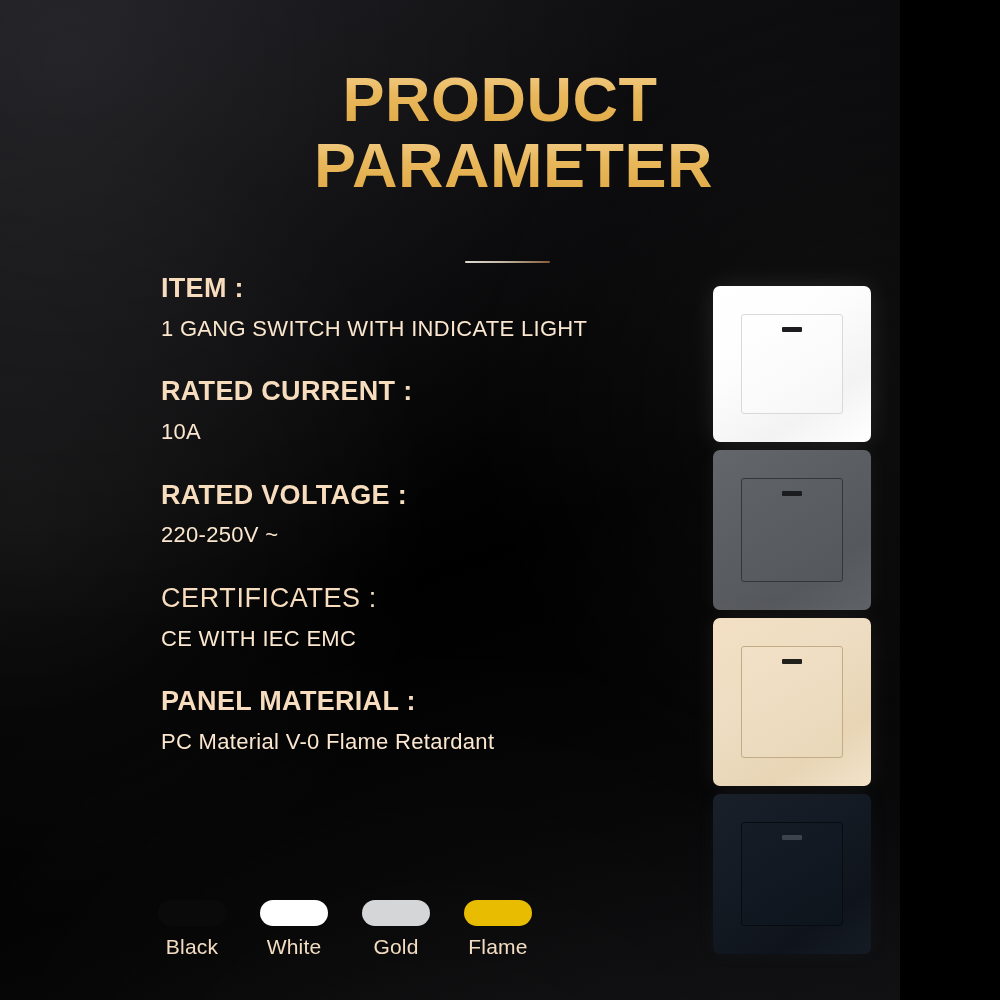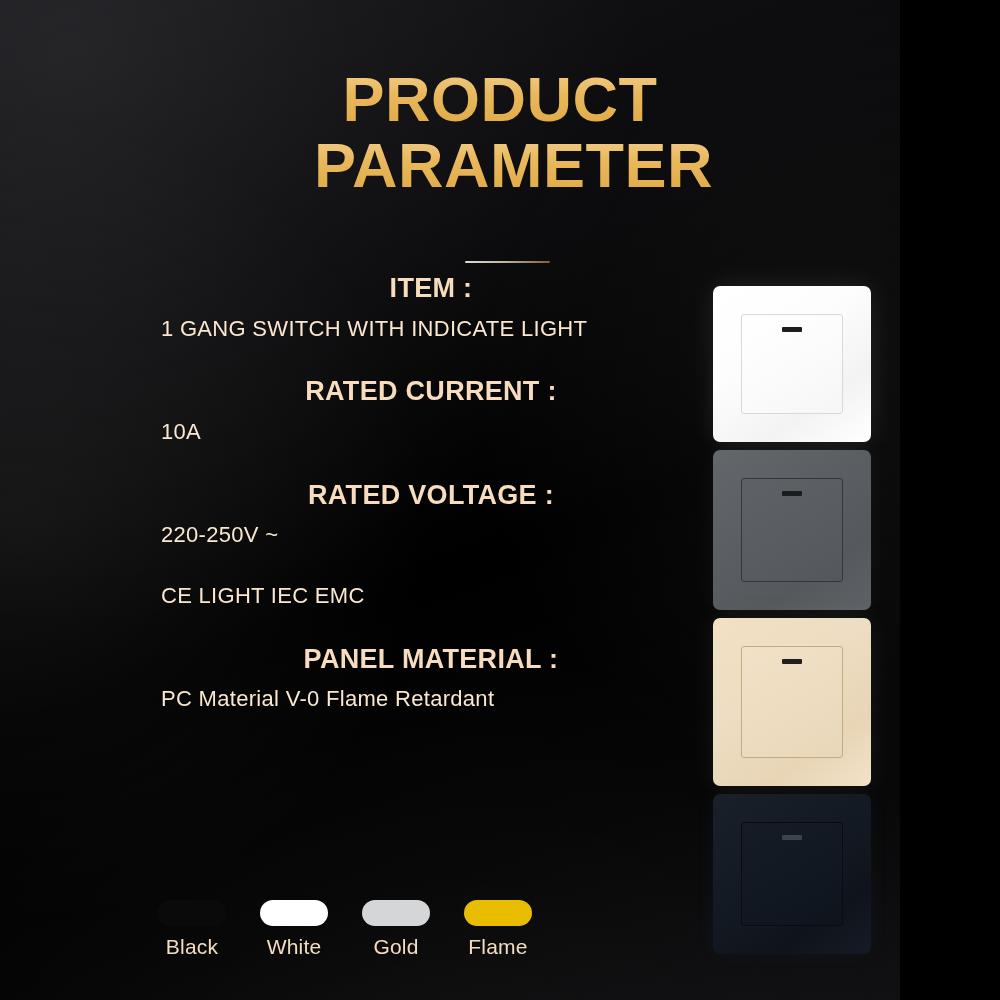--- a/index.html
+++ b/index.html
@@ -41,21 +41,21 @@
     background:linear-gradient(90deg,#e9e4dc 0%,#cbbfae 45%,#8d5f3a 100%);
     border-radius:1px;opacity:.95;
   }
 
   
   .specs{position:absolute;left:161px;top:272px;width:540px;}
   .spec-row{margin-bottom:32px;}
   .spec-row:last-child{margin-bottom:12px;}
   .spec-label{
     font-size:27px;font-weight:bold;color:#f7ddbe;
-    letter-spacing:0.3px;line-height:1.25;text-align:center;
+    letter-spacing:0.3px;line-height:1.25;
   }
   .spec-label.light{font-weight:normal;font-size:27px;letter-spacing:0.6px;}
   .spec-value{
     font-size:22px;font-weight:normal;color:#fbe7cf;
     letter-spacing:0.3px;line-height:1.3;margin-top:9px;
   }
 
   
   .swatches{position:absolute;left:158px;top:900px;width:420px;}
   .sw-pills{display:flex;gap:34px;align-items:center;}
@@ -137,21 +137,22 @@
       <div class="spec-label">RATED CURRENT :</div>
       <div class="spec-value">10A</div>
     </div>
 
     <div class="spec-row">
       <div class="spec-label">RATED VOLTAGE :</div>
       <div class="spec-value">220-250V ~</div>
     </div>
 
     <div class="spec-row">
-      <div class="spec-value">CE LIGHT IEC EMC</div>
+      <div class="spec-label light">CERTIFICATES :</div>
+      <div class="spec-value">CE WITH IEC EMC</div>
     </div>
 
     <div class="spec-row">
       <div class="spec-label">PANEL MATERIAL :</div>
       <div class="spec-value">PC Material V-0 Flame Retardant</div>
     </div>
 
   </div>
 
   <div class="swatches">

